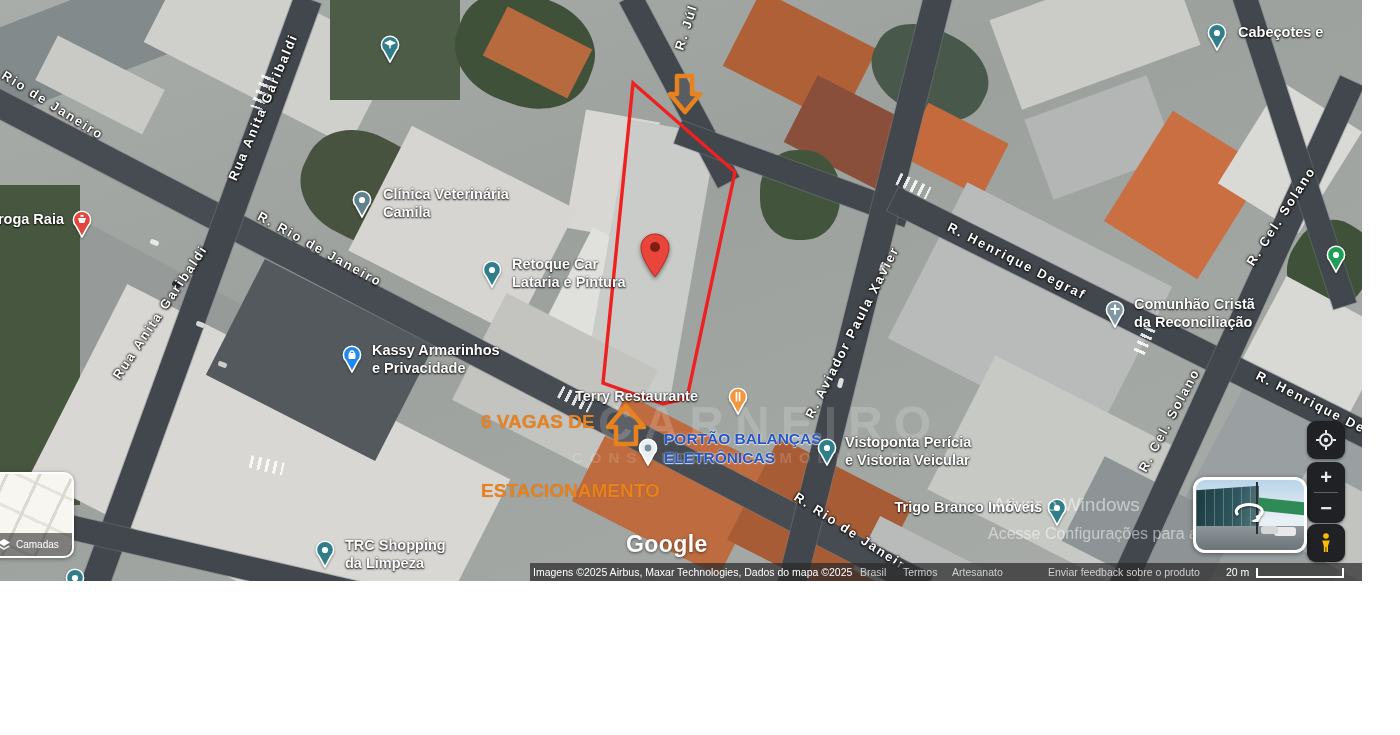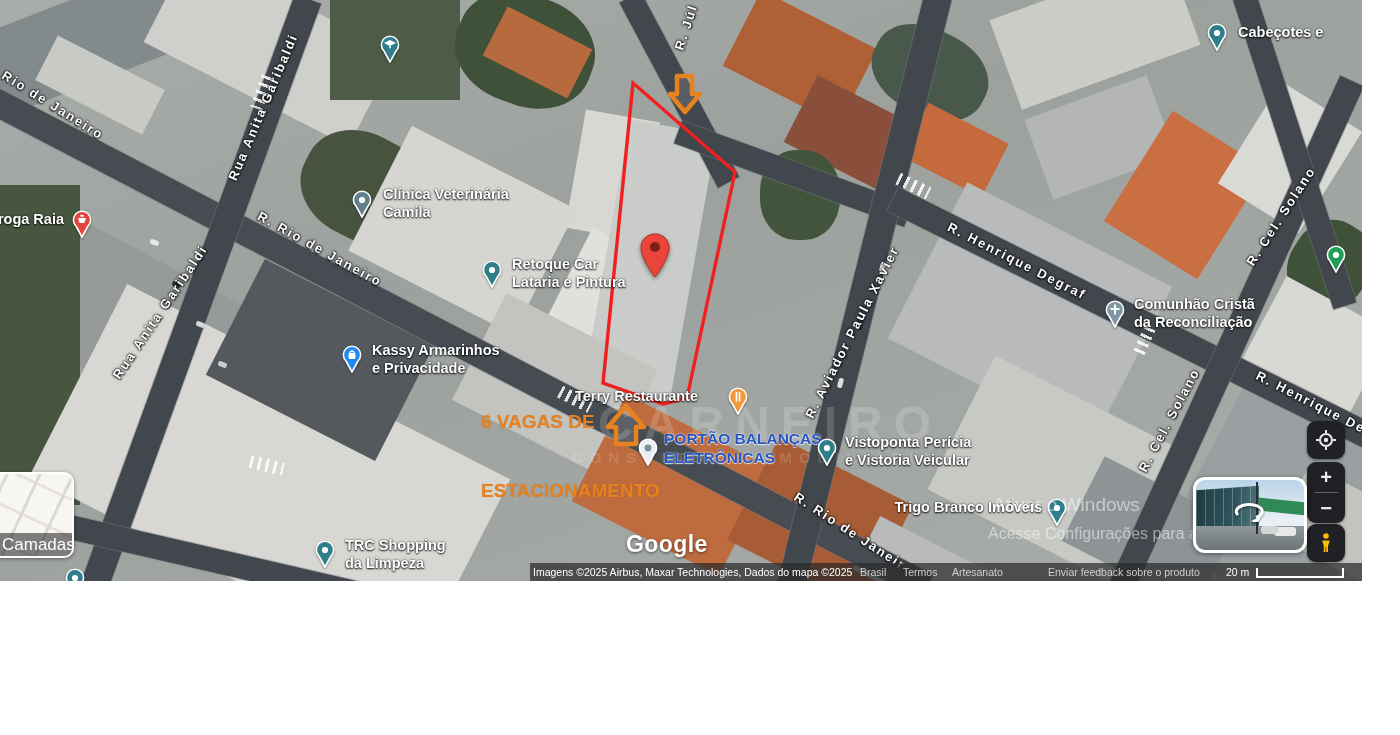--- a/index.html
+++ b/index.html
@@ -31,21 +31,21 @@
   .attr-link{color:#cfcfcf;cursor:pointer;}
   #scalebar{position:absolute;left:726px;top:5px;width:84px;height:8px;border-left:2px solid #fff;border-right:2px solid #fff;border-bottom:2px solid #fff;}
   #layers-card{position:absolute;left:-12px;top:472px;width:82px;height:82px;border-radius:10px;border:2px solid rgba(255,255,255,.95);
      overflow:hidden;box-shadow:0 1px 4px rgba(0,0,0,.4);cursor:pointer;
      background:#f6f4ef;}
   #layers-roads{position:absolute;inset:0;
      background:
       repeating-linear-gradient(115deg,transparent 0 14px,#dcd9d2 14px 17px,transparent 17px 30px),
       repeating-linear-gradient(25deg,transparent 0 16px,#e6e3dc 16px 19px,transparent 19px 34px),#f8f6f1;}
   #layers-strip{position:absolute;left:0;right:0;bottom:0;height:23px;background:rgba(25,25,25,.55);display:flex;align-items:center;gap:5px;padding-left:7px;}
-  #layers-strip .lbl{color:#fff;font-size:17px;}
+  #layers-strip .lbl{color:#fff;font-size:10px;}
   .ctl{position:absolute;left:1307px;width:38px;background:#1f2125;border-radius:9px;box-shadow:0 1px 3px rgba(0,0,0,.5);
      display:flex;align-items:center;justify-content:center;cursor:pointer;}
   #ctl-loc{top:421px;height:38px;}
   #ctl-zoom{top:462px;height:57px;flex-direction:column;justify-content:space-between;padding:2px 0;}
   #ctl-zoom .zbtn{color:#e8eaed;font-size:20px;font-weight:bold;height:26px;line-height:26px;width:100%;text-align:center;cursor:pointer;}
   #ctl-zoom .zdiv{width:24px;height:1px;background:#5c6066;}
   #ctl-peg{top:524px;height:38px;}
   #sv-thumb{position:absolute;left:1193px;top:477px;width:108px;height:70px;border:3px solid #fff;border-radius:12px;overflow:hidden;
      box-shadow:0 1px 5px rgba(0,0,0,.45);cursor:pointer;background:linear-gradient(#b9d4e8,#e8eff5 55%);}
   .sv-layer{position:absolute;}

